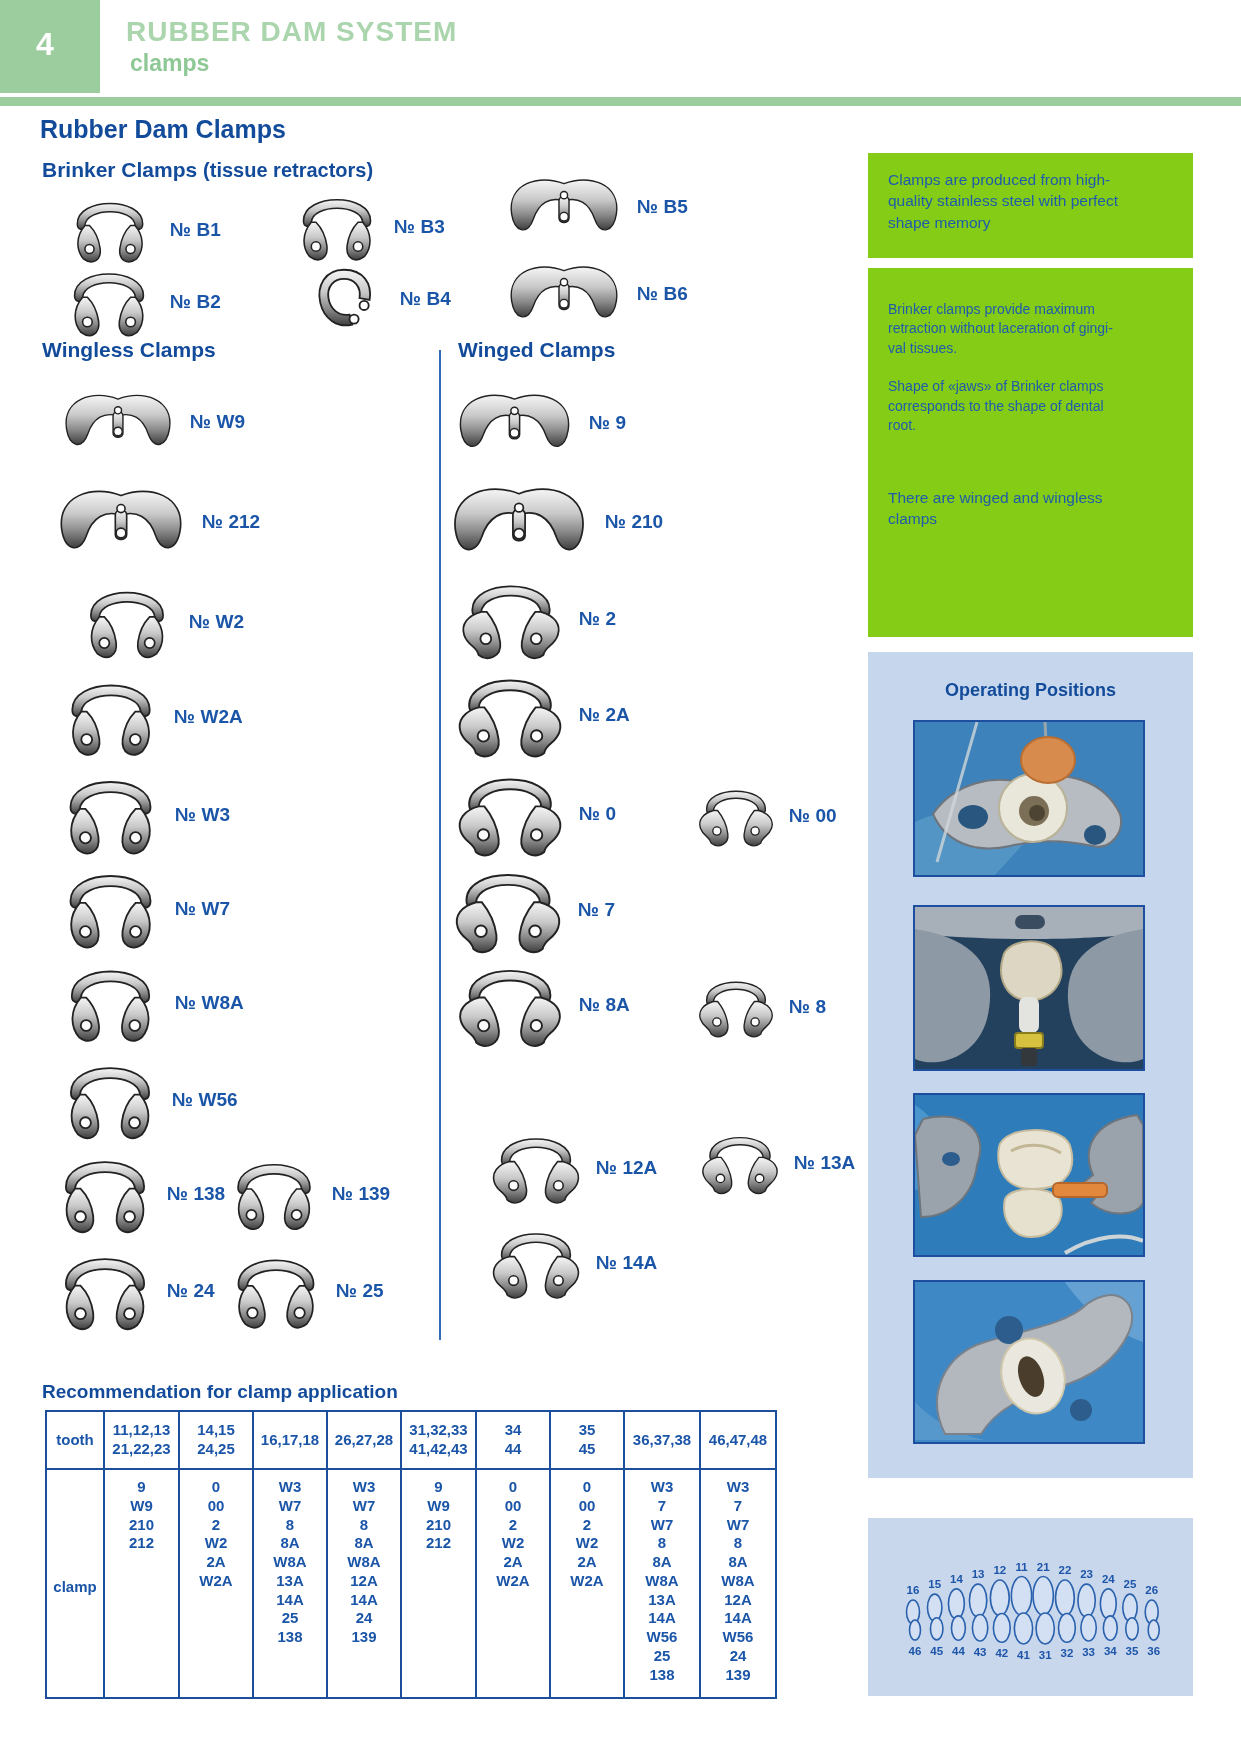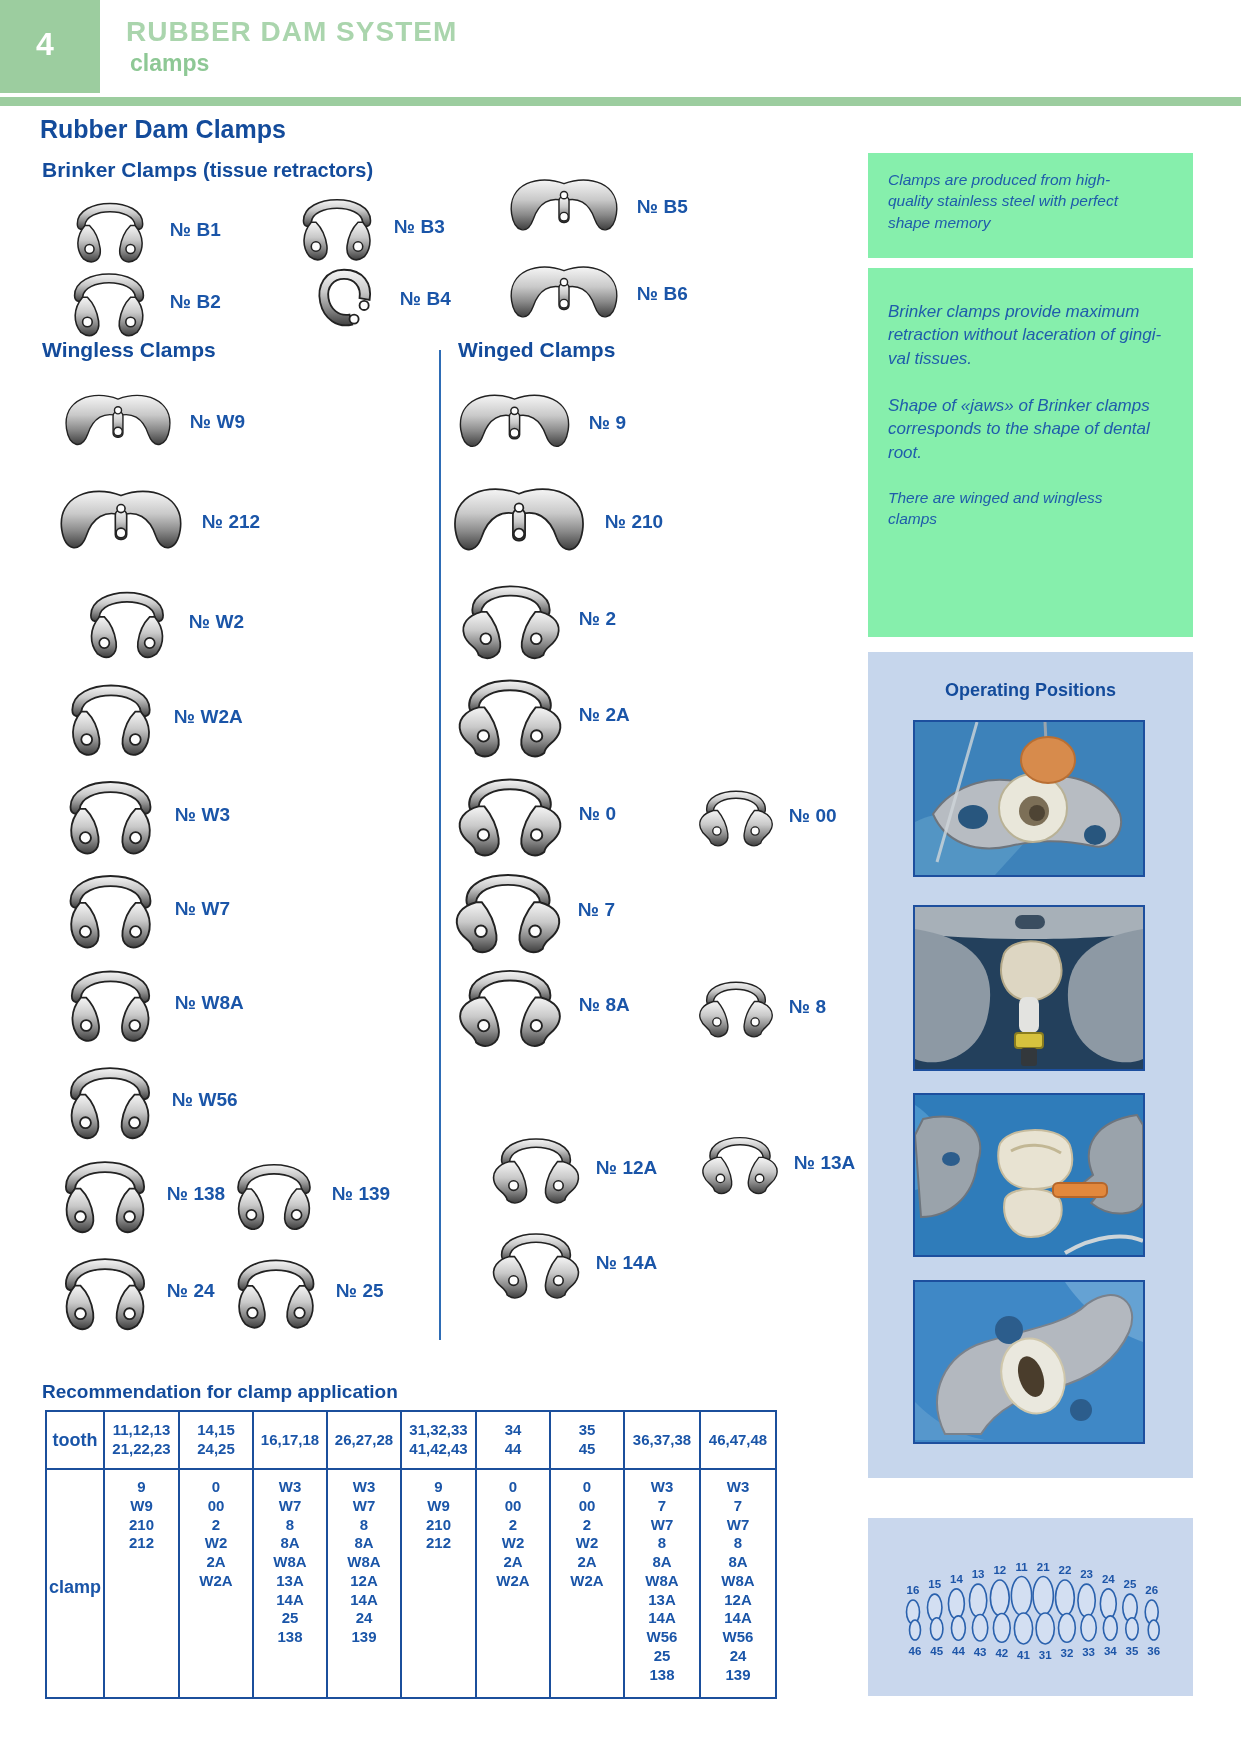--- a/index.html
+++ b/index.html
@@ -20,33 +20,33 @@
   .h2 .note{font-size:20px;}
   .h2-brinker{position:absolute;left:42px;top:158px;}
   .h2-wingless{position:absolute;left:42px;top:338px;}
   .h2-winged{position:absolute;left:458px;top:338px;text-align:center;}
   .h2-table{position:absolute;left:42px;top:1381px;font-size:19px;text-align:center;}
   
   .ci{position:absolute;display:flex;align-items:center;gap:12px;}
   .clabel{font-size:19px;font-weight:bold;color:#1a55a8;white-space:nowrap;text-align:center;}
   .divider{position:absolute;left:439px;top:350px;width:2px;height:990px;background:#2e6cb5;}
   
-  .ibox{position:absolute;left:868px;width:325px;background:#86efac;box-sizing:border-box;
-        padding:16px 20px;color:#1f5cab;font-size:15.5px;line-height:1.38;white-space:pre-line;font-style:italic;}
+  .ibox{position:absolute;left:868px;width:325px;background:#84cc16;box-sizing:border-box;
+        padding:16px 20px;color:#1f5cab;font-size:15.5px;line-height:1.38;white-space:pre-line;}
   .opanel{position:absolute;left:868px;top:652px;width:325px;height:826px;background:#c6d6ec;}
   .optitle{text-align:center;margin-top:28px;font-size:18px;font-weight:bold;color:#134b9b;}
   .photo{position:absolute;left:45px;width:228px;border:2px solid #1d4f9e;background:#2f6ea6;}
   .teethpanel{position:absolute;left:868px;top:1518px;width:325px;height:178px;background:#c9d7ed;}
   
   table.rec{position:absolute;left:45px;top:1410px;border-collapse:collapse;table-layout:fixed;}
   table.rec td{border:2px solid #1b4f9c;color:#1a55a8;font-weight:bold;font-size:15px;
                text-align:center;vertical-align:middle;white-space:pre-line;line-height:1.25;}
   table.rec tr.hdr td{height:54px;}
   table.rec tr.body td{vertical-align:top;padding-top:8px;height:218px;}
-  table.rec td.rowlab{font-size:18px;}
+  table.rec td.rowlab{font-size:15px;}
   .metal{fill:url(#met);stroke:#222;stroke-width:2;}
   .hole{fill:#fdfdfd;stroke:#222;stroke-width:2;}
 </style>
 </head>
 <body>
 
 <svg width="0" height="0" style="position:absolute" aria-hidden="true">
   <defs>
     <linearGradient id="met" x1="0" y1="0" x2="0" y2="1">
       <stop offset="0" stop-color="#f5f5f5"></stop>
@@ -279,21 +279,21 @@
 <div class="ci" style="left:488px;top:1210px">
   <svg width="96" height="106" preserveAspectRatio="none">
       <use href="#sym-winged"></use>
     </svg>
   <span class="clabel">№ 14A</span>
 </div>
 
 <div class="ibox" style="top:153px;height:105px">Clamps are produced  from  high-
 quality stainless steel with perfect
 shape memory</div>
-<div class="ibox" style="top:268px;height:232px;font-size:17px;padding-top:32px">Brinker clamps  provide  maximum
+<div class="ibox" style="top:268px;height:232px;font-size:14px;padding-top:32px">Brinker clamps  provide  maximum
 retraction without laceration of gingi-
 val tissues.
 
 Shape of «jaws» of Brinker clamps
 corresponds to the shape of dental
 root.</div>
 <div class="ibox" style="top:463px;height:174px;padding-top:24px">There are winged and wingless
 clamps</div>
 
 <div class="opanel">

